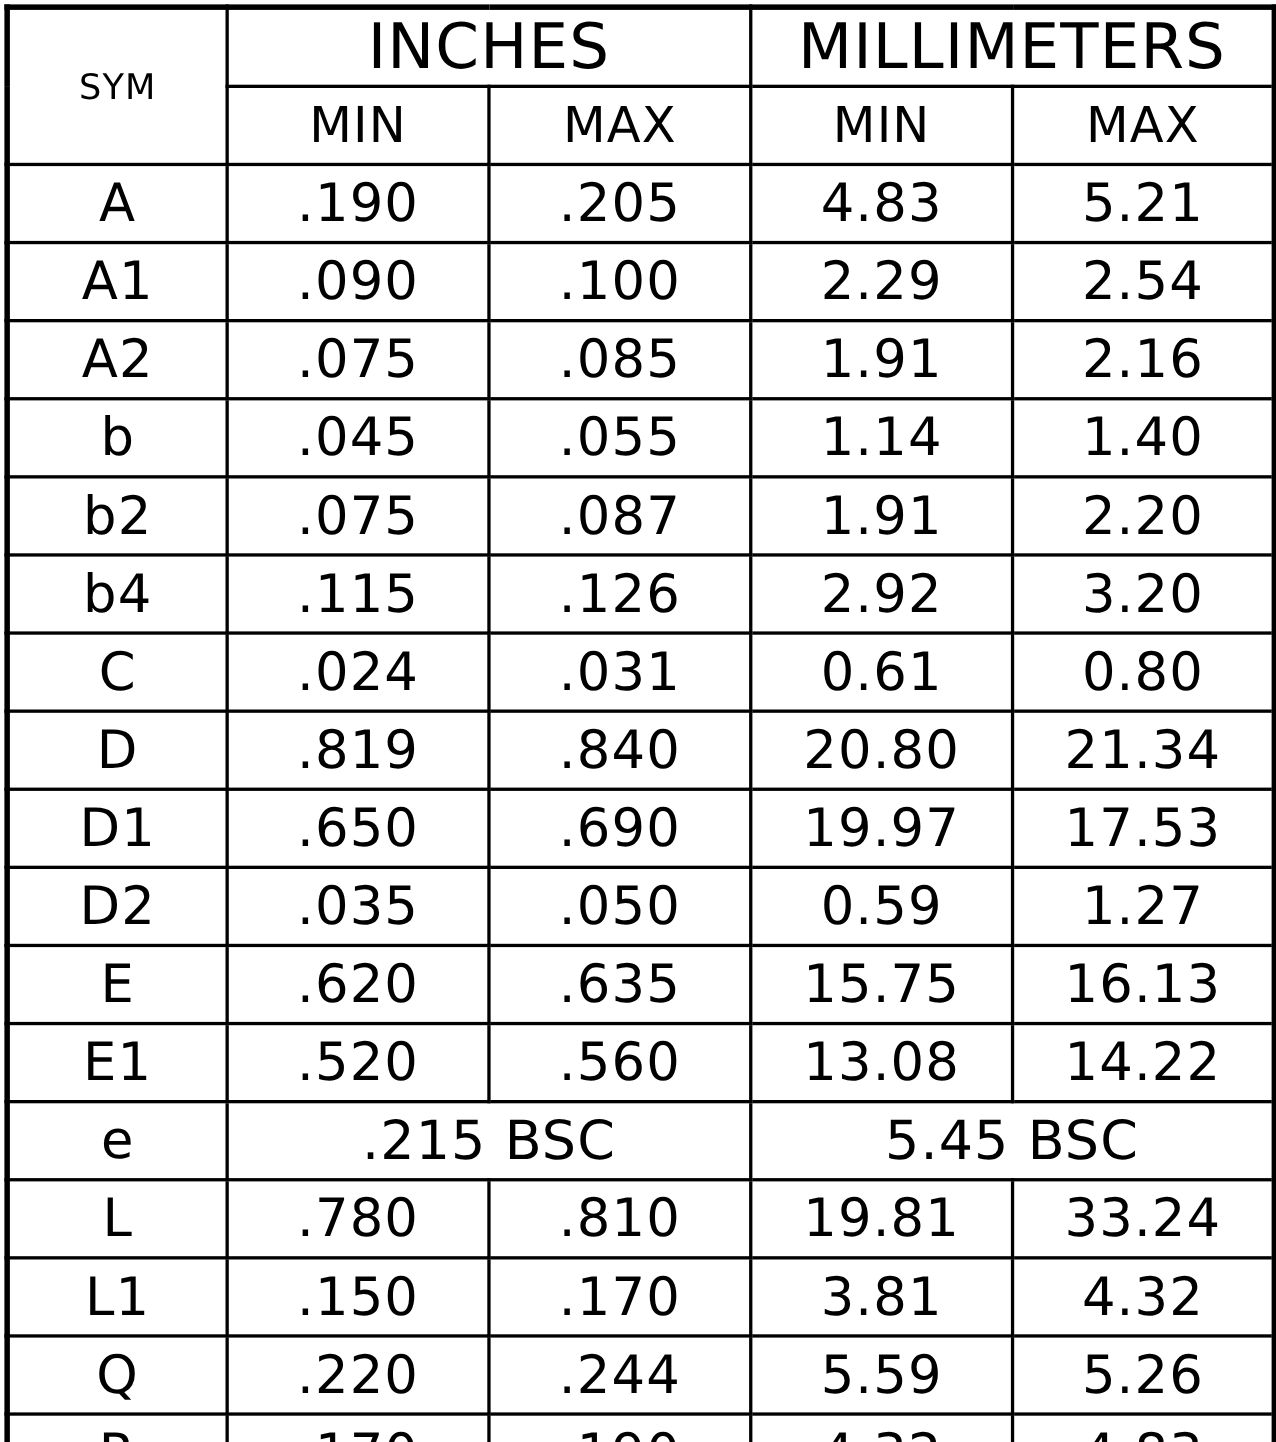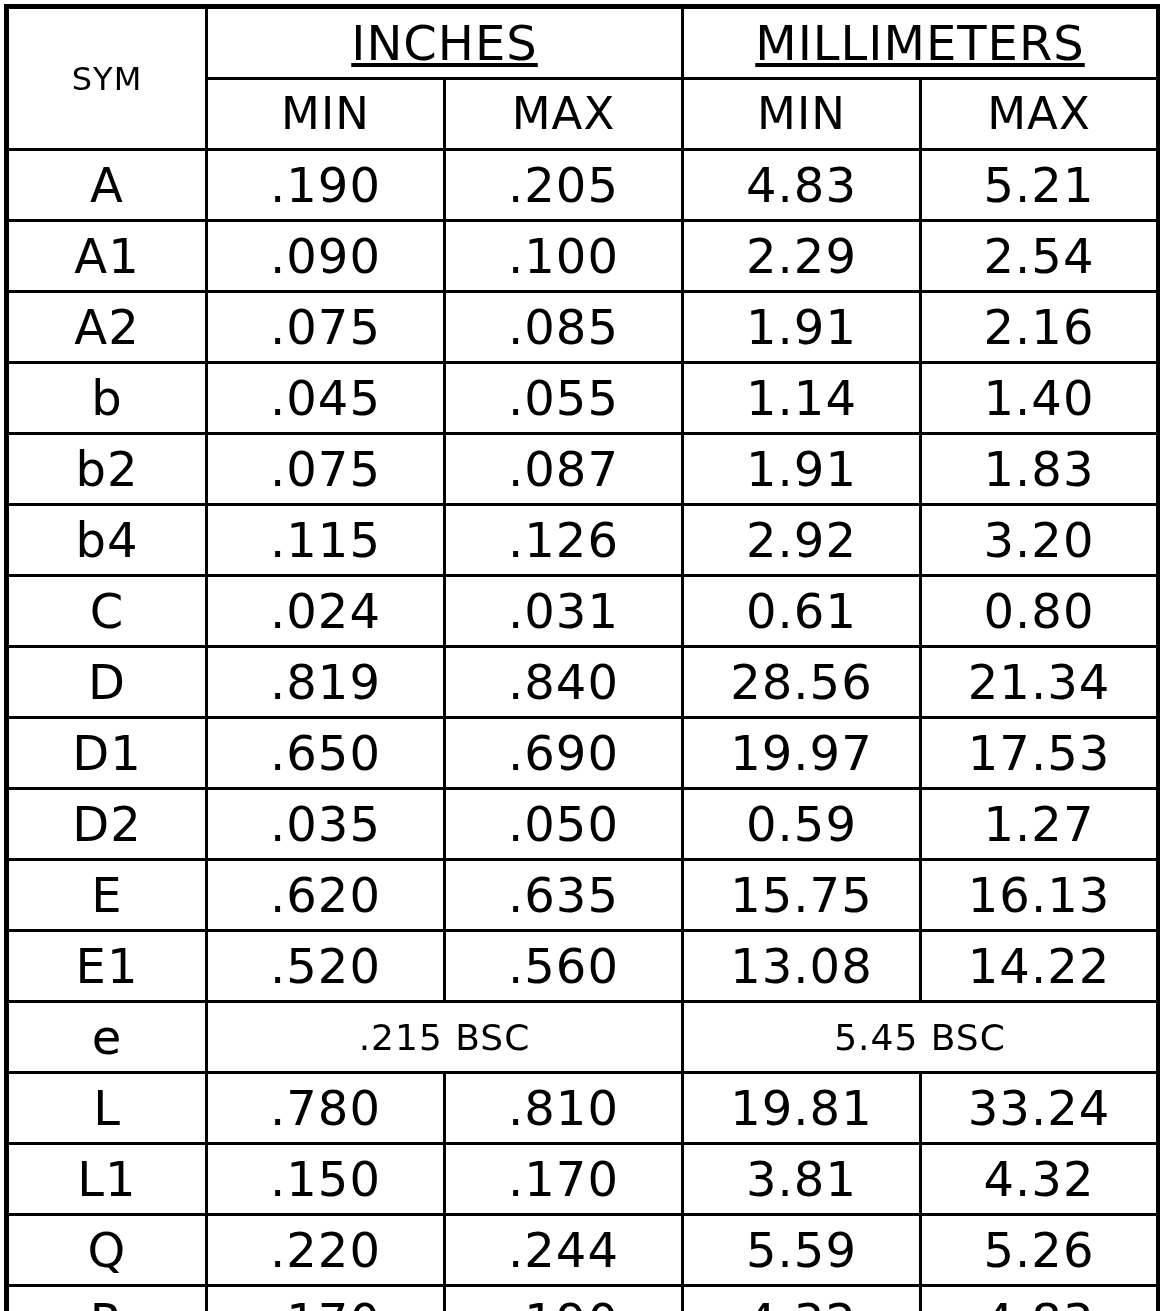--- a/index.html
+++ b/index.html
@@ -30,44 +30,43 @@
     letter-spacing: 1px;
   }
   
   #dim-table {
     border: 5px solid #000000;
   }
   col.sym-col  { width: 200px; }
   col.val-col  { width: 238px; }
 
   .hdr-group {
-    font-size: 48px;
+    font-size: 57px;
     height: 68px;
     line-height: 68px;
-    text-decoration: underline;
   }
   .hdr-sub {
     font-size: 45px;
     height: 68px;
     line-height: 68px;
   }
   .sym-head {
     font-size: 32px;
   }
   .sym-cell {
     font-size: 48px;
   }
   .val-cell {
     font-size: 48px;
   }
   .row-body td {
     height: 68px;
   }
   .bsc-cell {
-    font-size: 36px;
+    font-size: 49px;
   }
 </style>
 </head>
 <body>
 
 <table id="dim-table">
   <colgroup>
     <col class="sym-col">
     <col class="val-col">
     <col class="val-col">
@@ -114,41 +113,41 @@
         <td class="val-cell">.045</td>
         <td class="val-cell">.055</td>
         <td class="val-cell">1.14</td>
         <td class="val-cell">1.40</td>
       </tr>
       <tr class="row-body">
         <td class="sym-cell">b2</td>
         <td class="val-cell">.075</td>
         <td class="val-cell">.087</td>
         <td class="val-cell">1.91</td>
-        <td class="val-cell">1.83</td>
+        <td class="val-cell">2.20</td>
       </tr>
       <tr class="row-body">
         <td class="sym-cell">b4</td>
         <td class="val-cell">.115</td>
         <td class="val-cell">.126</td>
         <td class="val-cell">2.92</td>
         <td class="val-cell">3.20</td>
       </tr>
       <tr class="row-body">
         <td class="sym-cell">C</td>
         <td class="val-cell">.024</td>
         <td class="val-cell">.031</td>
         <td class="val-cell">0.61</td>
         <td class="val-cell">0.80</td>
       </tr>
       <tr class="row-body">
         <td class="sym-cell">D</td>
         <td class="val-cell">.819</td>
         <td class="val-cell">.840</td>
-        <td class="val-cell">28.56</td>
+        <td class="val-cell">20.80</td>
         <td class="val-cell">21.34</td>
       </tr>
       <tr class="row-body">
         <td class="sym-cell">D1</td>
         <td class="val-cell">.650</td>
         <td class="val-cell">.690</td>
         <td class="val-cell">19.97</td>
         <td class="val-cell">17.53</td>
       </tr>
       <tr class="row-body">

